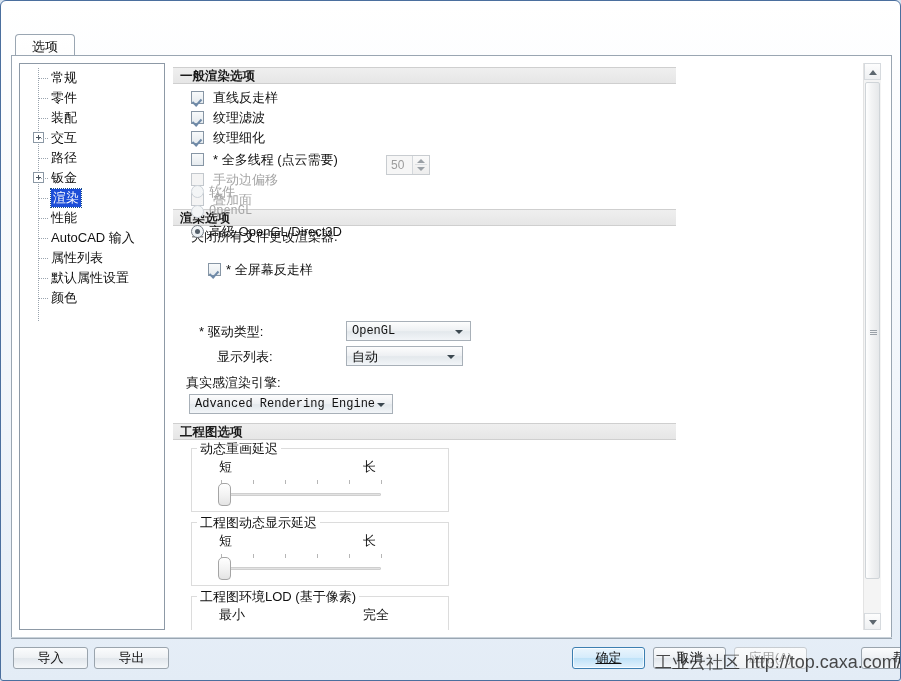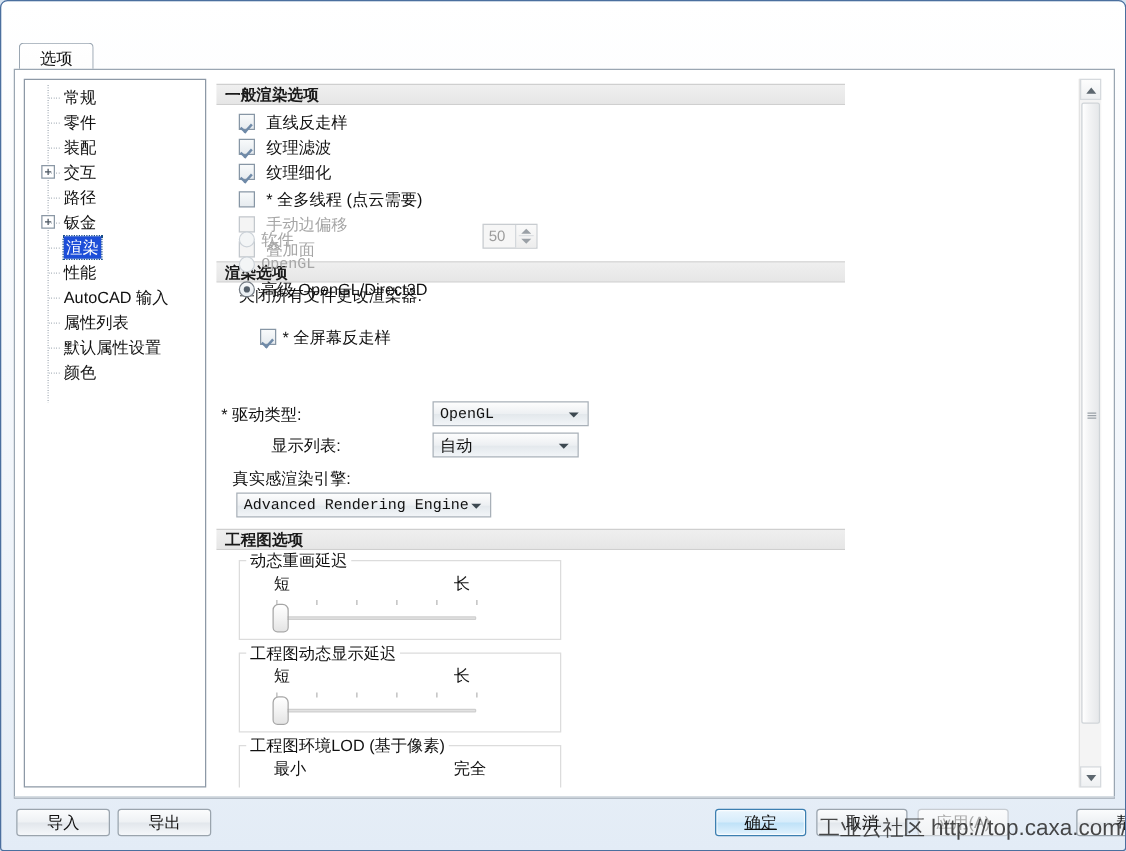--- a/index.html
+++ b/index.html
@@ -396,21 +396,21 @@
         <div class="cb checked" style="left: 18px; top: 68px;"></div>
         <div class="lab" style="left: 40px; top: 66px;">纹理细化</div>
         <div class="cb" style="left: 18px; top: 90px;"></div>
         <div class="lab" style="left: 40px; top: 88px;">* 全多线程 (点云需要)</div>
         <div class="cb dis" style="left: 18px; top: 110px;"></div>
         <div class="lab dis" style="left: 40px; top: 108px;">手动边偏移</div>
         <div class="cb dis" style="left: 18px; top: 130px;"></div>
         <div class="lab dis" style="left: 40px; top: 128px;">叠加面</div>
       </div>
 
-    <div class="spin" style="left:213px; top:116px;">
+    <div class="spin" style="left:213px; top:92px;">
       <div class="val">50</div>
       <div class="btns">
         <div class="up"></div>
         <div class="dn"></div>
       </div>
     </div>
 
     <div class="grp-header" style="left:0px; top:146px; width:503px;">渲染选项</div>
 
     <div class="lab" style="left:18px; top:165px;">关闭所有文件更改渲染器.</div>
@@ -420,21 +420,21 @@
         <div class="lab dis" style="left: 36px; top: 120px;">软件</div>
         <div class="rb dis" style="left: 18px; top: 142px;"></div>
         <div class="lab dis" style="left: 36px; top: 141px; font-family: &quot;Liberation Mono&quot;, &quot;DejaVu Sans Mono&quot;, monospace; font-size: 12px;">OpenGL</div>
         <div class="rb on" style="left: 18px; top: 162px;"></div>
         <div class="lab" style="left: 36px; top: 160px;">高级 OpenGL/Direct3D</div>
       </div>
 
     <div class="cb checked" style="left:35px; top:200px;"></div>
     <div class="lab" style="left:53px; top:198px;">* 全屏幕反走样</div>
 
-    <div class="lab" style="left:4px; top:260px;">* 驱动类型:</div>
+    <div class="lab" style="left:26px; top:260px;">* 驱动类型:</div>
     <div class="combo" style="left:173px; top:258px; width:125px;">
       <div class="txt">OpenGL</div>
       <div class="arrow"></div>
     </div>
 
     <div class="lab" style="left:44px; top:285px;">显示列表:</div>
     <div class="combo" style="left:173px; top:283px; width:117px;">
       <div class="txt cjk">自动</div>
       <div class="arrow"></div>
     </div>

